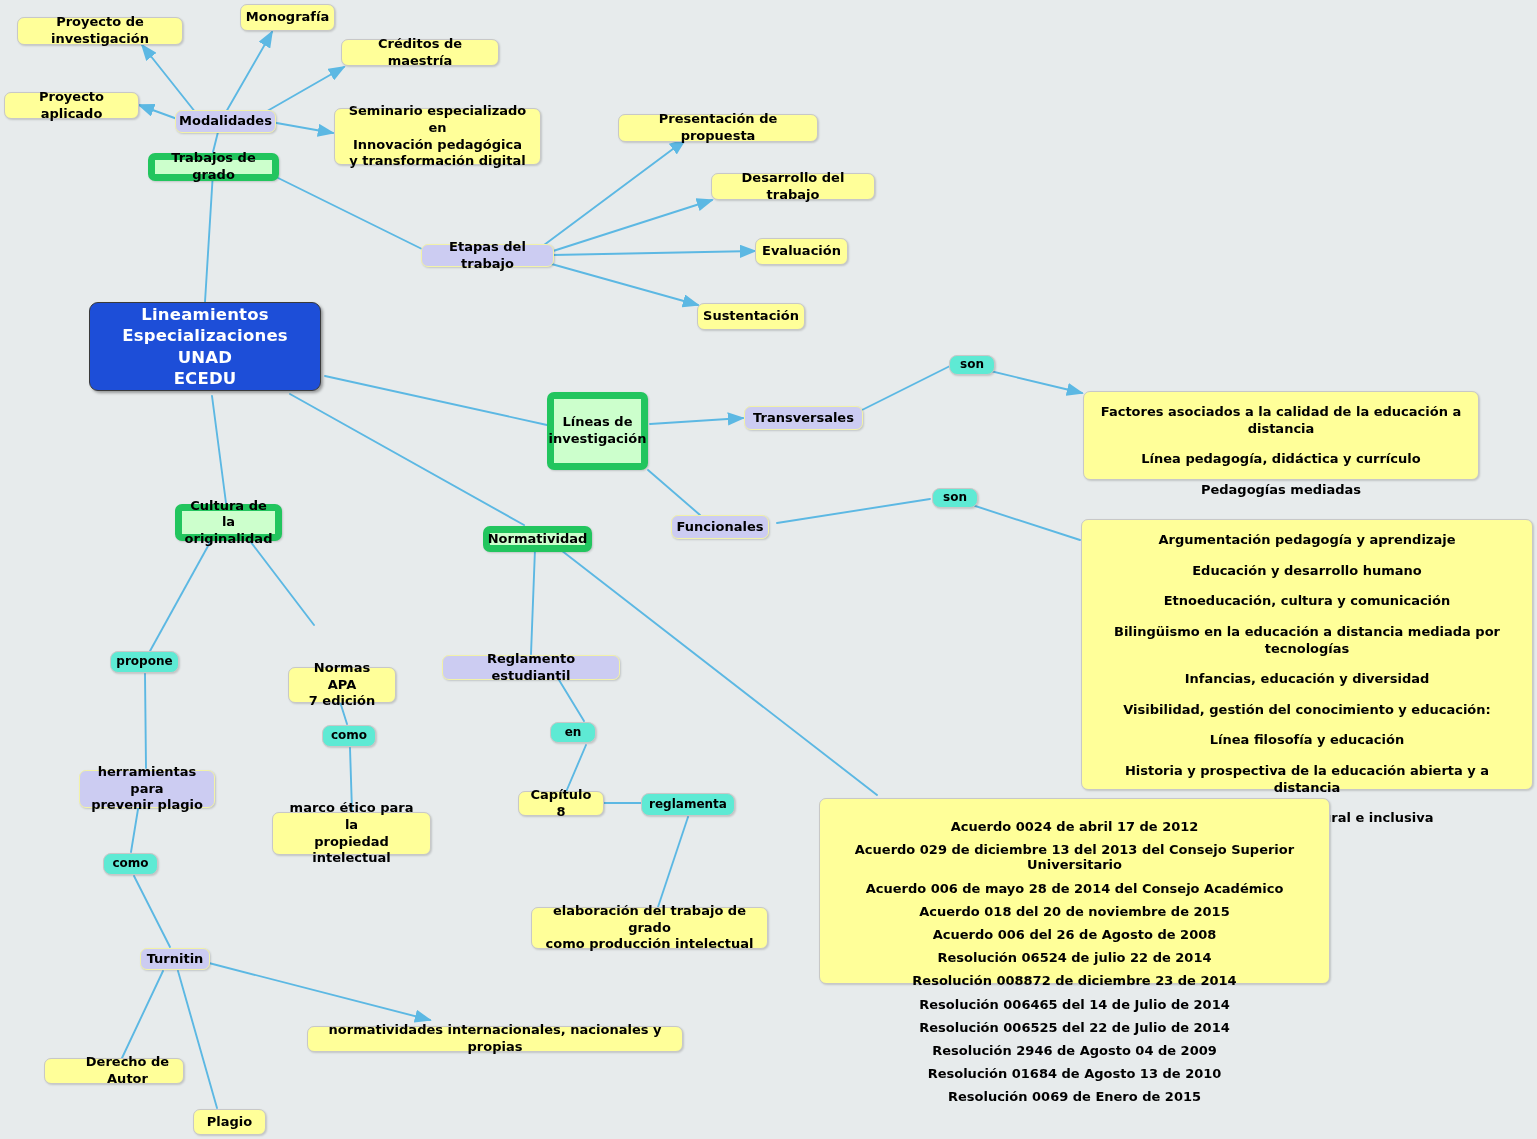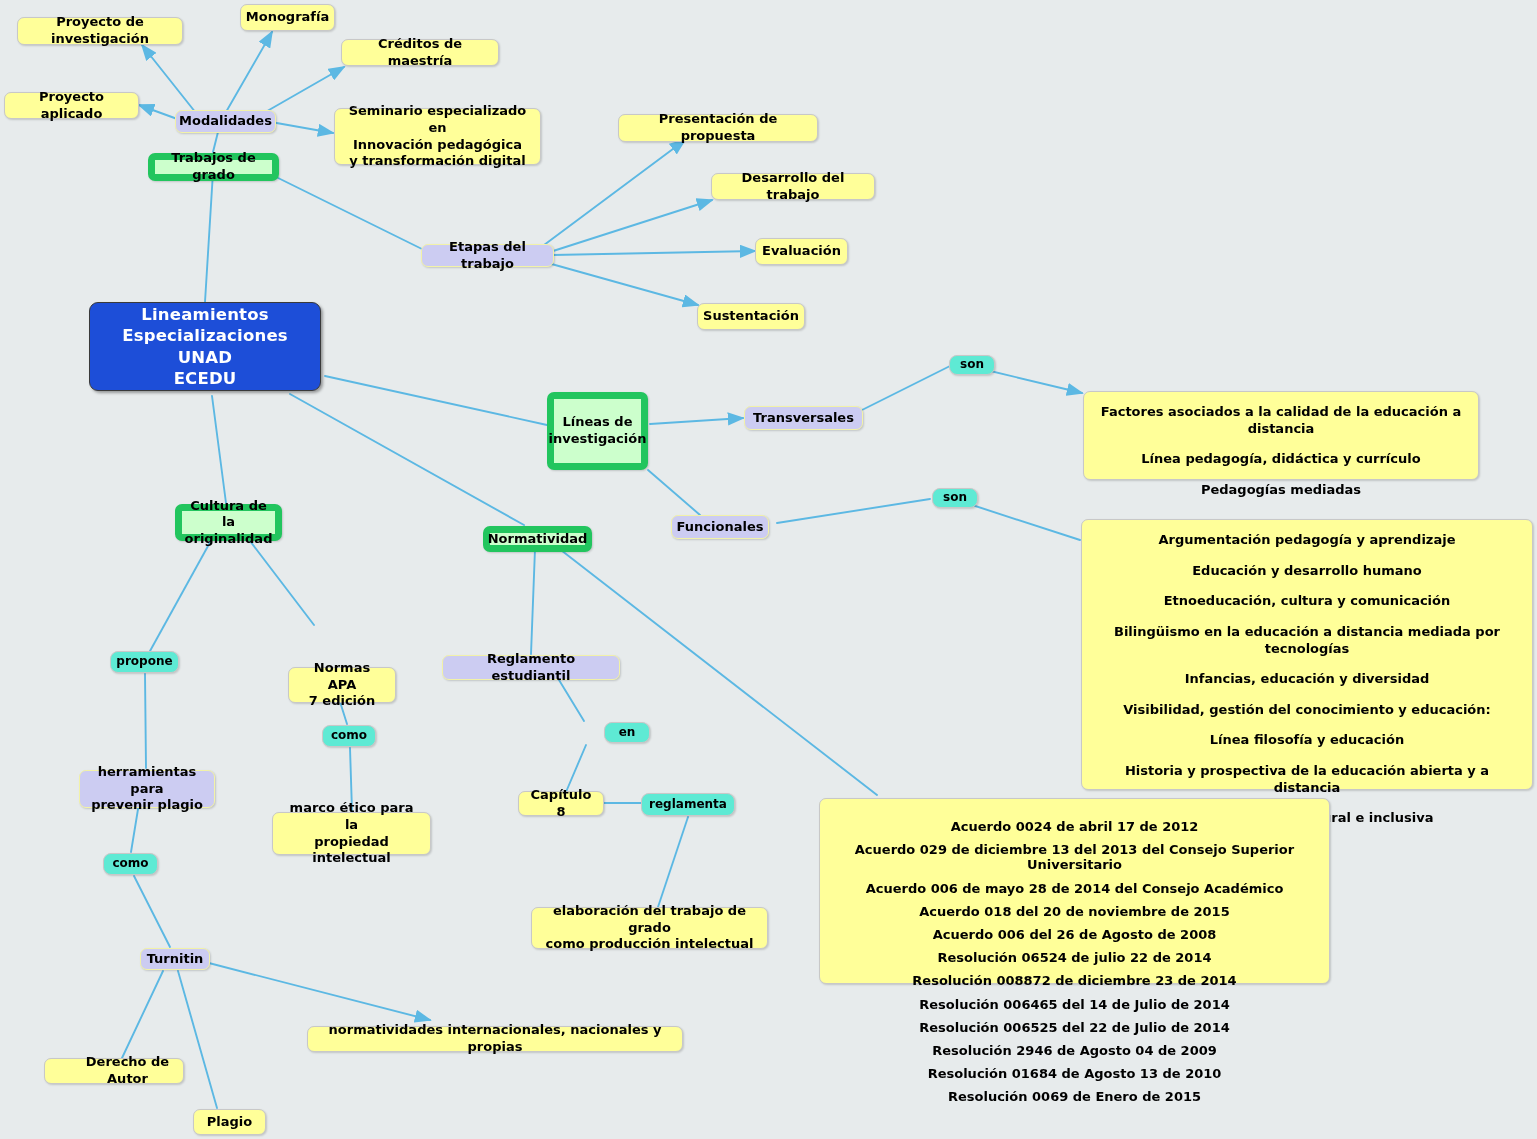--- a/index.html
+++ b/index.html
@@ -210,21 +210,21 @@
 
   <div class="node n-label" style="left:322px; top:725px; width:54px; height:22px;">como</div>
 
   <div class="node n-yellow" style="left:272px; top:812px; width:159px; height:43px;">marco ético para la
 propiedad intelectual</div>
 
   <div class="node n-green" style="left:483px; top:526px; width:109px; height:26px;">Normatividad</div>
 
   <div class="node n-purple" style="left:442px; top:655px; width:178px; height:25px;">Reglamento estudiantil</div>
 
-  <div class="node n-label" style="left:604px; top:722px; width:34px; height:21px;">en</div>
+  <div class="node n-label" style="left:550px; top:722px; width:34px; height:21px;">en</div>
 
   <div class="node n-yellow" style="left:518px; top:791px; width:86px; height:25px;">Capítulo 8</div>
 
   <div class="node n-label" style="left:641px; top:793px; width:94px; height:23px;">reglamenta</div>
 
   <div class="node n-yellow" style="left:531px; top:907px; width:237px; height:42px;">elaboración del trabajo de grado
 como producción intelectual</div>
 
   <div class="node n-yellow n-list tight" style="left:819px; top:798px; width:511px; height:186px;"><span class="row">Acuerdo 0024 de abril 17 de 2012</span><span class="row">Acuerdo 029 de diciembre 13 del 2013 del Consejo Superior Universitario</span><span class="row">Acuerdo 006 de mayo 28 de 2014 del Consejo Académico</span><span class="row">Acuerdo 018 del 20 de noviembre de 2015</span><span class="row">Acuerdo 006 del 26 de Agosto de 2008</span><span class="row">Resolución 06524 de julio 22 de 2014</span><span class="row">Resolución 008872 de diciembre 23 de 2014</span><span class="row">Resolución 006465 del 14 de Julio de 2014</span><span class="row">Resolución 006525 del 22 de Julio de 2014</span><span class="row">Resolución 2946 de Agosto 04 de 2009</span><span class="row">Resolución 01684 de Agosto 13 de 2010</span><span class="row">Resolución 0069 de Enero de 2015</span></div>
 

